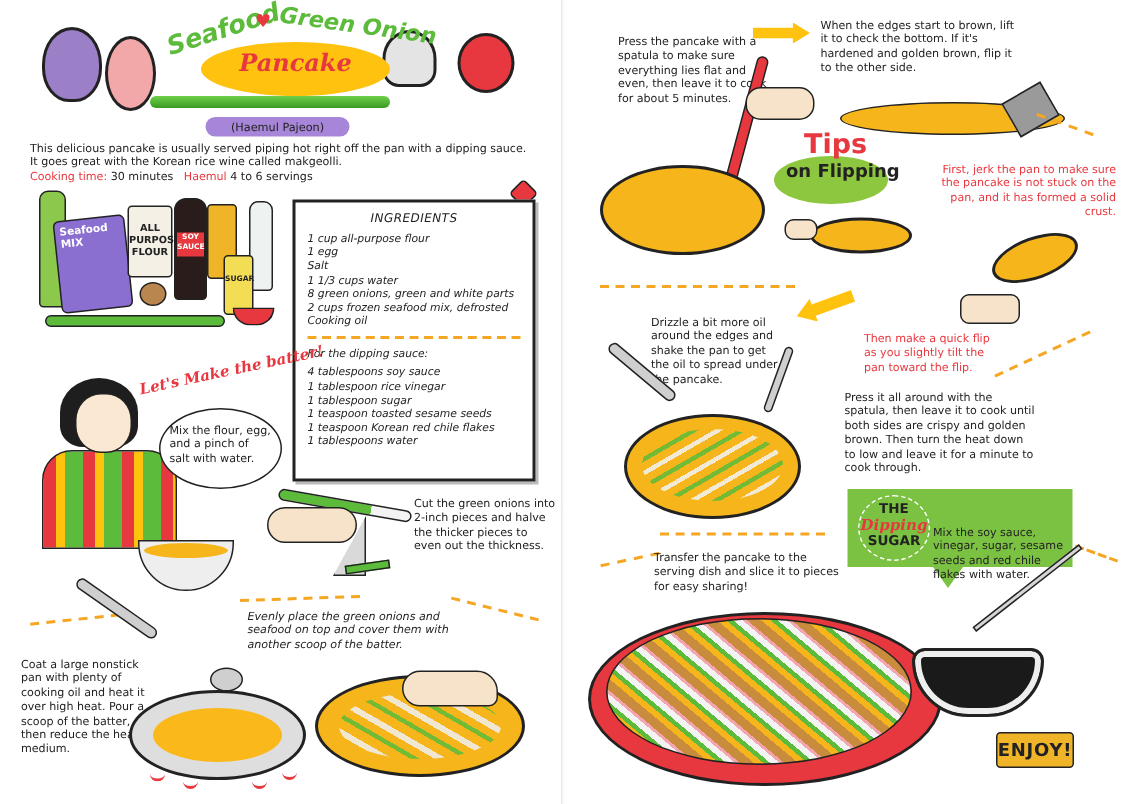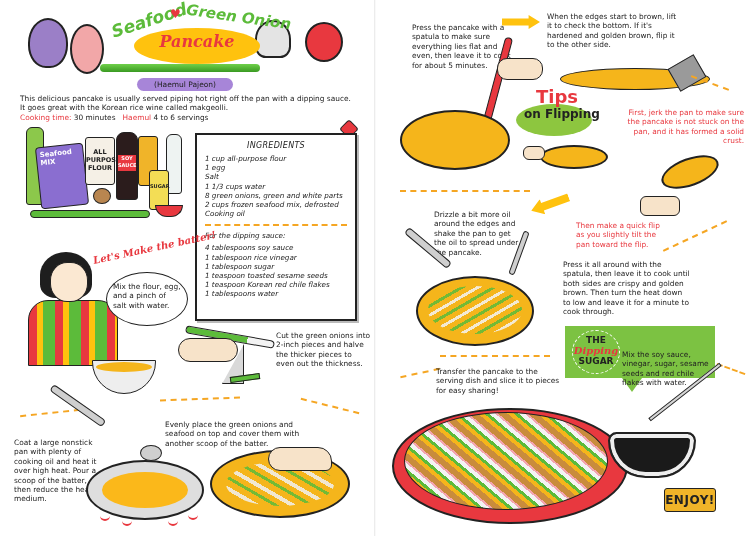--- a/index.html
+++ b/index.html
@@ -65,21 +65,21 @@
   .onion-pieces { left: 230px; top: 375px; width: 30px; height: 6px; background: #5cbb3a; border: 1px solid #222; transform: rotate(-8deg); }
   .cut-text { left: 276px; top: 331px; width: 96px; }
 
   
   .coat-text { left: 14px; top: 438px; width: 88px; }
   .pan1 { left: 86px; top: 460px; width: 118px; height: 60px; border-radius: 50%; background: #dedede; border: 2px solid #222; }
   .pan1-oil { left: 102px; top: 472px; width: 86px; height: 36px; border-radius: 50%; background: #fbb81a; }
   .pan1-handle { left: 40px; top: 420px; width: 64px; height: 8px; background: #cfcfcf; border: 1.5px solid #222; border-radius: 4px; transform: rotate(35deg); transform-origin: right center; }
   .ladle { left: 140px; top: 445px; width: 22px; height: 16px; border-radius: 50%; background: #cfcfcf; border: 1.5px solid #222; }
   .flame { position: absolute; width: 10px; height: 6px; border-radius: 0 0 5px 5px; border-bottom: 2px solid #e8383f; }
-  .evenly-text { left: 165px; top: 420px; width: 150px; }
+  .evenly-text { left: 165px; top: 406px; width: 150px; font-style: italic; }
   .pan2 { left: 210px; top: 450px; width: 140px; height: 68px; border-radius: 50%; background: #f5b51b; border: 2px solid #222; }
   .pan2-veg { left: 226px; top: 462px; width: 108px; height: 44px; border-radius: 50%; background: repeating-linear-gradient(30deg, #f5b51b 0 6px, #5cbb3a 6px 9px, #f5b51b 9px 14px, #f0f0f0 14px 18px); opacity: 0.85; }
   .hand2 { left: 268px; top: 447px; width: 64px; height: 24px; background: #f7e3c9; border: 1.5px solid #222; border-radius: 12px 14px 6px 12px; }
 
   
   .press-text { left: 412px; top: 23px; width: 100px; }
   .spatula-handle { left: 493px; top: 36px; width: 8px; height: 95px; background: #e8383f; border: 1.5px solid #222; border-radius: 4px; transform: rotate(15deg); }
   .hand-spatula { left: 497px; top: 58px; width: 46px; height: 22px; background: #f7e3c9; border: 1.5px solid #222; border-radius: 10px; }
   .arrow-right { left: 502px; top: 15px; width: 38px; height: 14px; background: #ffc20e; clip-path: polygon(0 25%, 70% 25%, 70% 0, 100% 50%, 70% 100%, 70% 75%, 0 75%); }
   .edges-text { left: 547px; top: 12px; width: 130px; }

